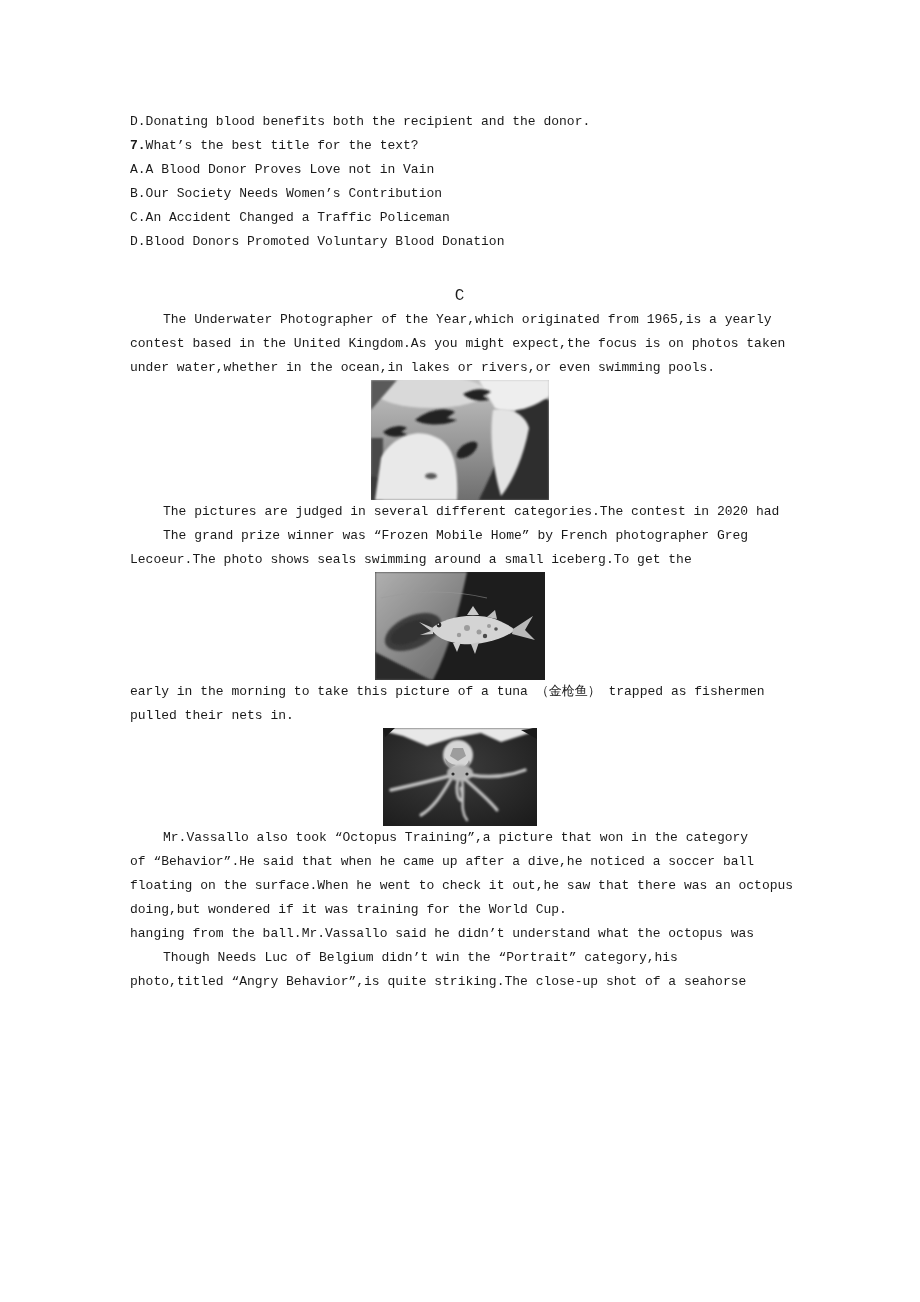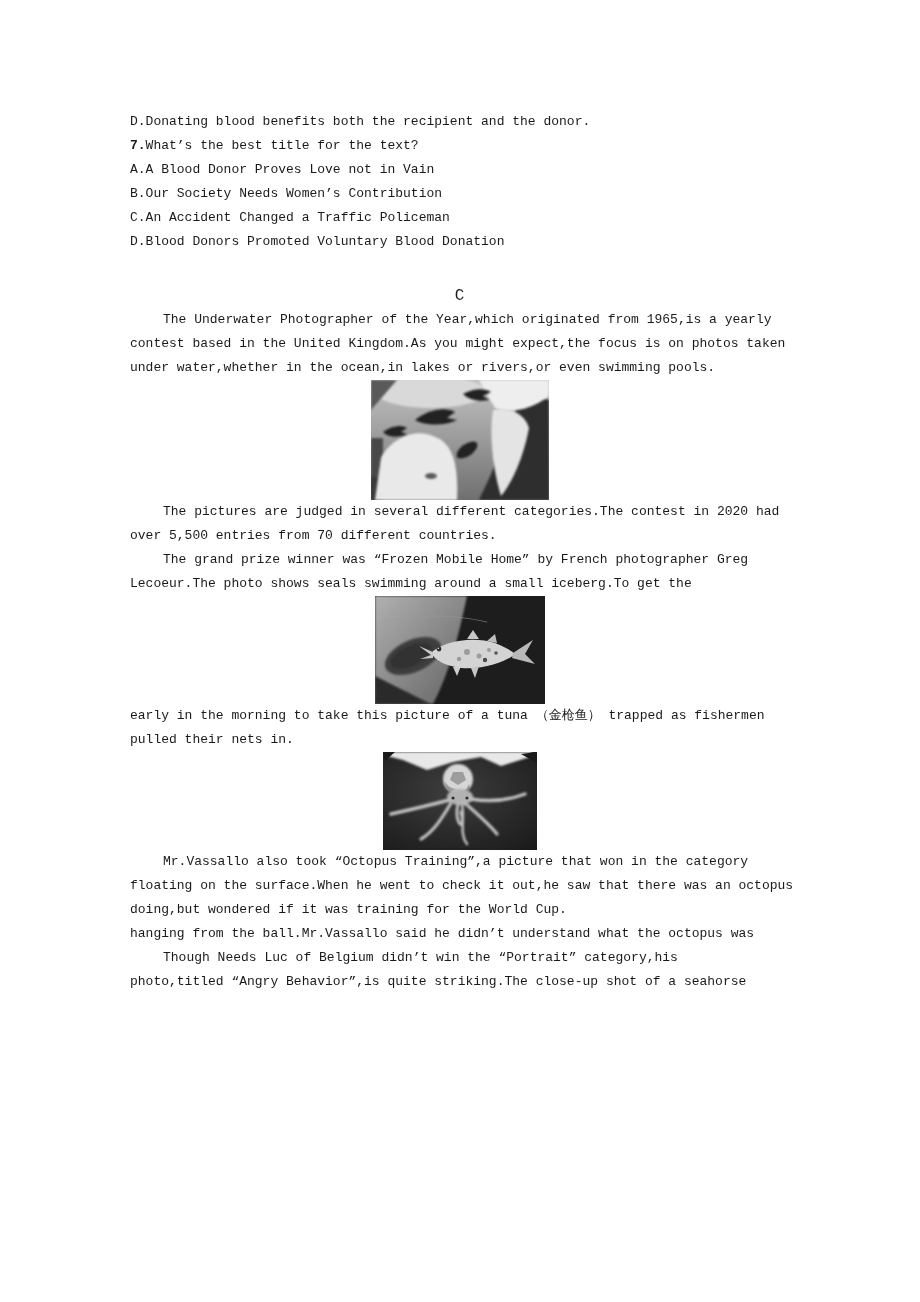--- a/index.html
+++ b/index.html
@@ -65,21 +65,20 @@
         <path d="M44,40 C56,30 74,26 84,32 L76,38 L86,40 C74,46 54,46 44,40 Z"></path>
         <path d="M92,14 C102,8 114,8 120,12 L112,16 L118,20 C108,22 98,20 92,14 Z"></path>
         <ellipse cx="96" cy="70" rx="12" ry="6" transform="rotate(-35 96 70)"></ellipse>
         <ellipse cx="60" cy="96" rx="6" ry="3" opacity="0.7"></ellipse>
       </g>
     </svg>
   </figure>
 
   <div class="para">
     <div class="line indent">The pictures are judged in several different categories.The contest in 2020 had</div>
-    <div class="line">over 5,500 entries from 70 different countries.</div>
   </div>
 
   <div class="para">
     <div class="line indent">The grand prize winner was “Frozen Mobile Home” by French photographer Greg</div>
     <div class="line">Lecoeur.The photo shows seals swimming around a small iceberg.To get the</div>
   </div>
 
   <figure class="photo photo-2">
     <svg width="170" height="108" viewBox="0 0 170 108" role="img">
       <defs>
@@ -157,20 +156,21 @@
         <path d="M75,52 C70,72 84,82 78,60" stroke-width="3"></path>
         <path d="M82,51 C94,62 106,72 114,82" stroke-width="3.2"></path>
         <path d="M88,47 C106,50 126,48 142,42" stroke-width="3.4"></path>
         <path d="M79,52 C82,68 76,82 84,92" stroke-width="2.6"></path>
       </g>
     </svg>
   </figure>
 
   <div class="para">
     <div class="line indent">Mr.Vassallo also took “Octopus Training”,a picture that won in the category</div>
+    <div class="line">of “Behavior”.He said that when he came up after a dive,he noticed a soccer ball</div>
     <div class="line">floating on the surface.When he went to check it out,he saw that there was an octopus</div>
     <div class="line">doing,but wondered if it was training for the World Cup.</div>
     <div class="line">hanging from the ball.Mr.Vassallo said he didn’t understand what the octopus was</div>
   </div>
 
   <div class="para">
     <div class="line indent">Though Needs Luc of Belgium didn’t win the “Portrait” category,his</div>
     <div class="line">photo,titled “Angry Behavior”,is quite striking.The close-up shot of a seahorse</div>
   </div>
 

